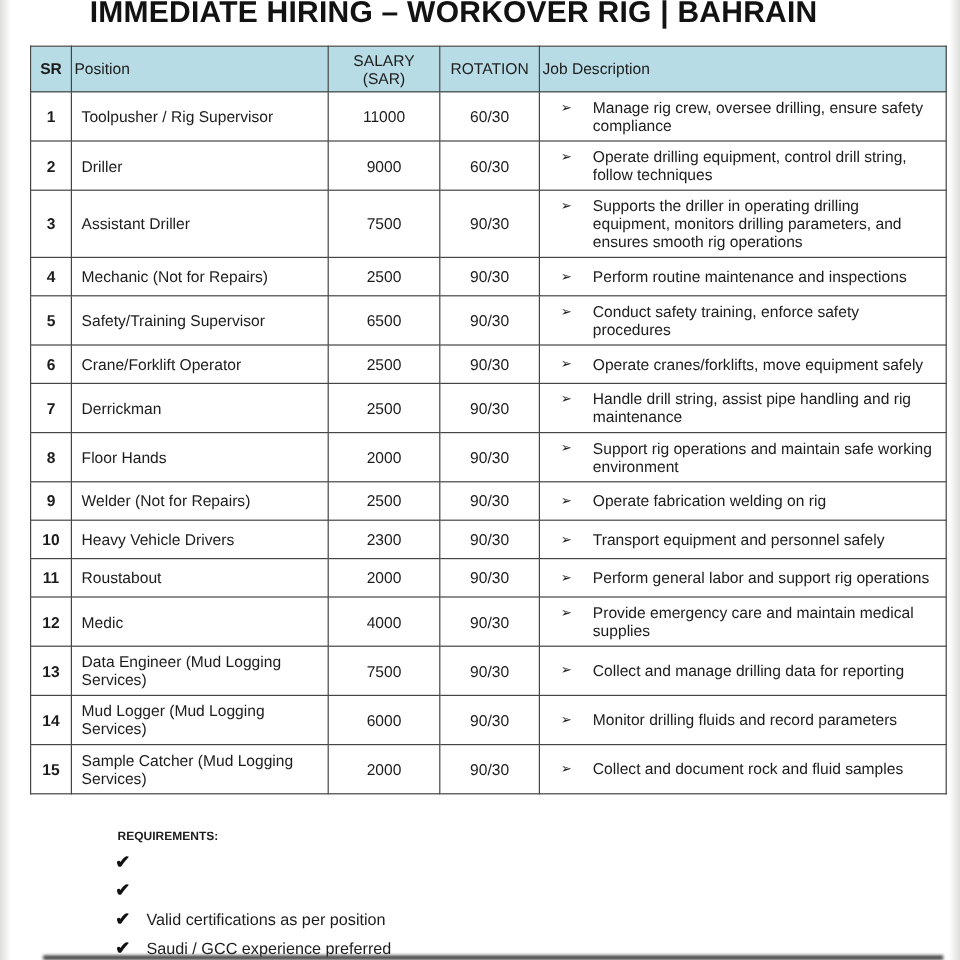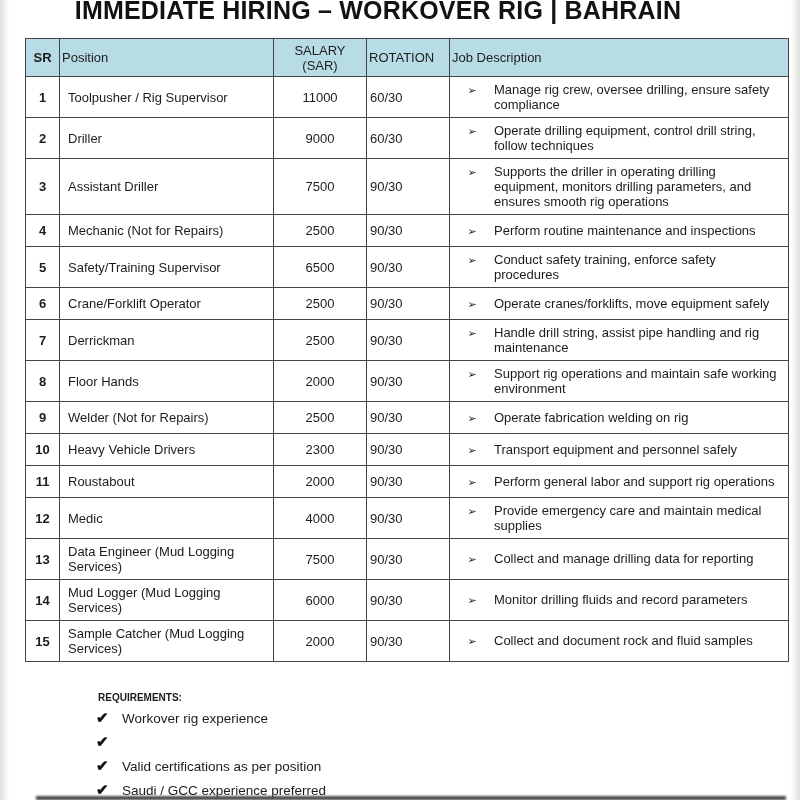--- a/index.html
+++ b/index.html
@@ -59,21 +59,21 @@
     padding:2px 2px;
   }
   .td{
     height:32px;
     padding:5px 3px;
   }
   .c-sr{width:34px;text-align:center;font-weight:bold;}
   .c-pos{width:214px;text-align:left;}
   .td.c-pos{padding-left:8px;padding-right:6px;}
   .c-sal{width:93px;text-align:center;}
-  .c-rot{width:83px;text-align:left;}
+  .c-rot{width:83px;text-align:center;}
   .c-desc{width:339px;text-align:left;}
   .td.c-desc{padding:5px 6px 5px 0;}
   .desc-wrap{display:flex;align-items:flex-start;}
   .bullet{
     flex:none;
     width:44px;
     text-align:center;
     font-size:11px;
     line-height:15px;
     padding-top:1px;
@@ -332,21 +332,20 @@
       </div>
     </div>
   </div>
 </div>
 
 <div class="requirements">
   <div class="req-heading">REQUIREMENTS:</div>
   <div id="req-list">
   <div class="req-item">
     <span class="check">✔</span>
-    <span class="req-text">Workover rig experience</span>
   </div>
 
   <div class="req-item">
     <span class="check">✔</span>
   </div>
 
   <div class="req-item">
     <span class="check">✔</span>
     <span class="req-text">Valid certifications as per position</span>
   </div>

